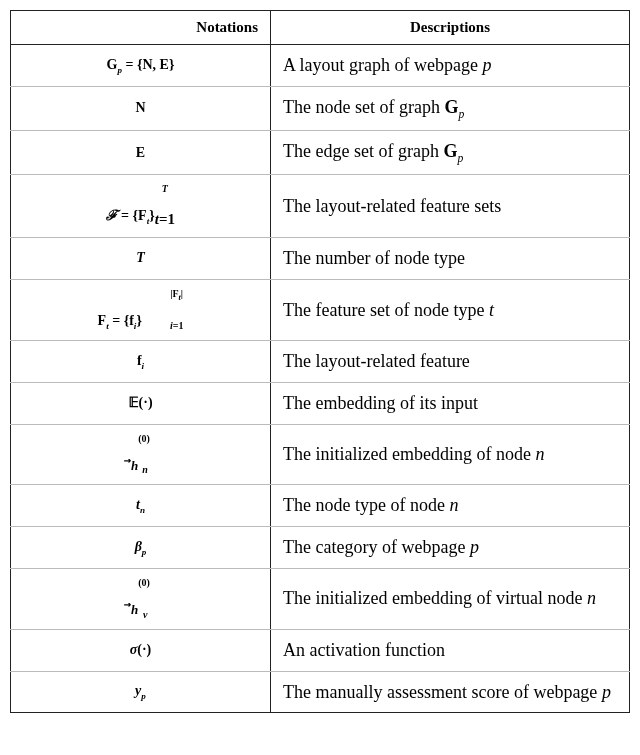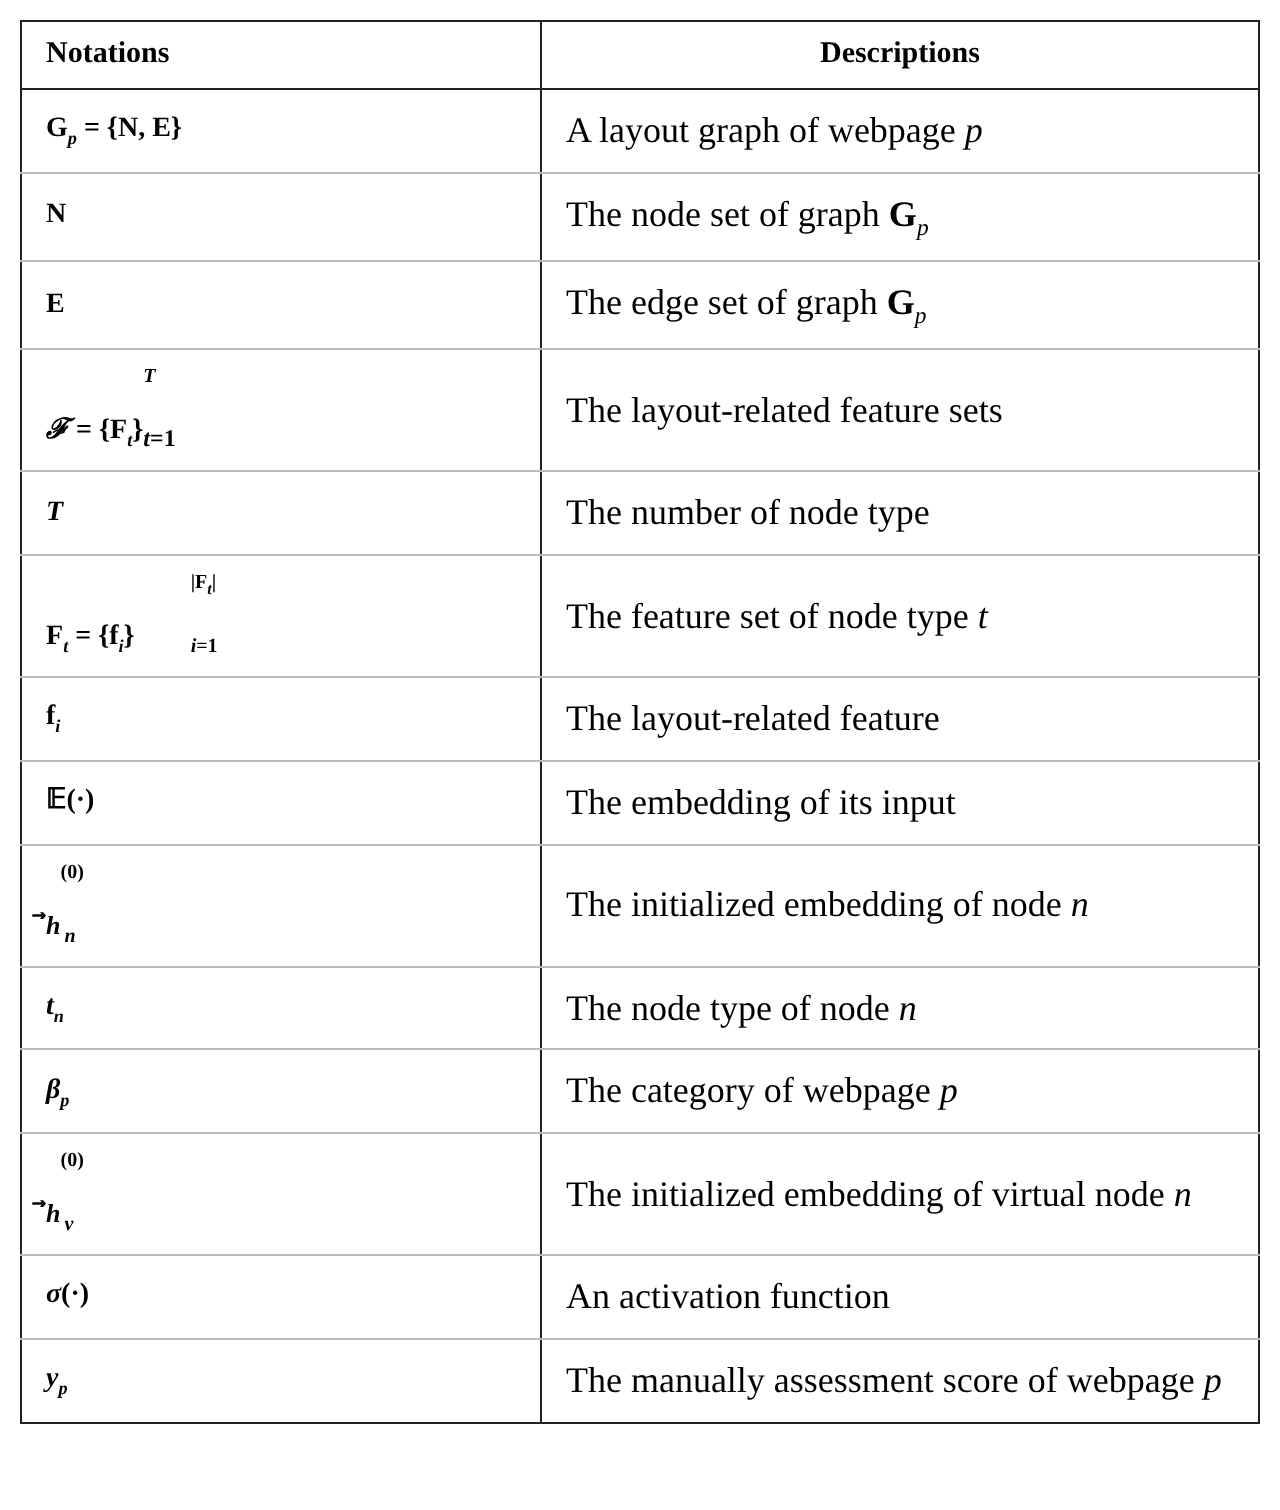--- a/index.html
+++ b/index.html
@@ -34,42 +34,42 @@
     thead tr th {
       border-bottom: 1.5px solid #222;
       padding: 8px 12px;
       font-weight: bold;
       font-size: 15px;
       text-align: center;
     }
 
     thead tr th:first-child {
       border-right: 1.5px solid #222;
-      text-align: left;
+      text-align: right;
       width: 42%;
     }
 
     thead tr th:last-child {
       text-align: center;
       margin-top: 36px;
     }
 
     tbody tr td {
       padding: 6px 12px;
       vertical-align: middle;
       border-bottom: 1px solid #bbb;
     }
 
     tbody tr:last-child td {
       border-bottom: none;
     }
 
     tbody tr td:first-child {
       border-right: 1.5px solid #222;
-      text-align: left;
+      text-align: center;
       font-weight: bold;
       width: 42%;
     }
 
     tbody tr td:last-child {
       text-align: left;
     }
 
     .notation-cell {
       font-size: 14px;
@@ -109,21 +109,21 @@
       </tr>
       <tr>
         <td class="notation-cell"><b>N</b></td>
         <td class="description-cell">The node set of graph <b>G</b><sub><i>p</i></sub></td>
       </tr>
       <tr>
         <td class="notation-cell"><b>E</b></td>
         <td class="description-cell">The edge set of graph <b>G</b><sub><i>p</i></sub></td>
       </tr>
       <tr>
-        <td class="notation-cell"><i>ℱ</i> = {<b>F</b><sub><i>t</i></sub>}<span style="position:relative;display:inline-block;"><sup style="font-size:10px;"><i>T</i></sup><br><sub style="font-size:12px;"><i>t</i>=1</sub></span></td>
+        <td class="notation-cell"><i>ℱ</i> = {<b>F</b><sub><i>t</i></sub>}<span style="position:relative;display:inline-block;"><sup style="font-size:10px;"><i>T</i></sup><br><sub style="font-size:15px;"><i>t</i>=1</sub></span></td>
         <td class="description-cell">The layout-related feature sets</td>
       </tr>
       <tr>
         <td class="notation-cell"><i>T</i></td>
         <td class="description-cell">The number of node type</td>
       </tr>
       <tr>
         <td class="notation-cell"><b>F</b><sub><i>t</i></sub> = {<b>f</b><sub><i>i</i></sub>}<span style="display:inline-block;position:relative;margin-left:28px;"><sup style="font-size:10px;">|<b>F</b><sub style="font-size:8px;"><i>t</i></sub>|</sup><br><sub style="font-size:10px;"><i>i</i>=1</sub></span></td>
         <td class="description-cell">The feature set of node type <i>t</i></td>
       </tr>

